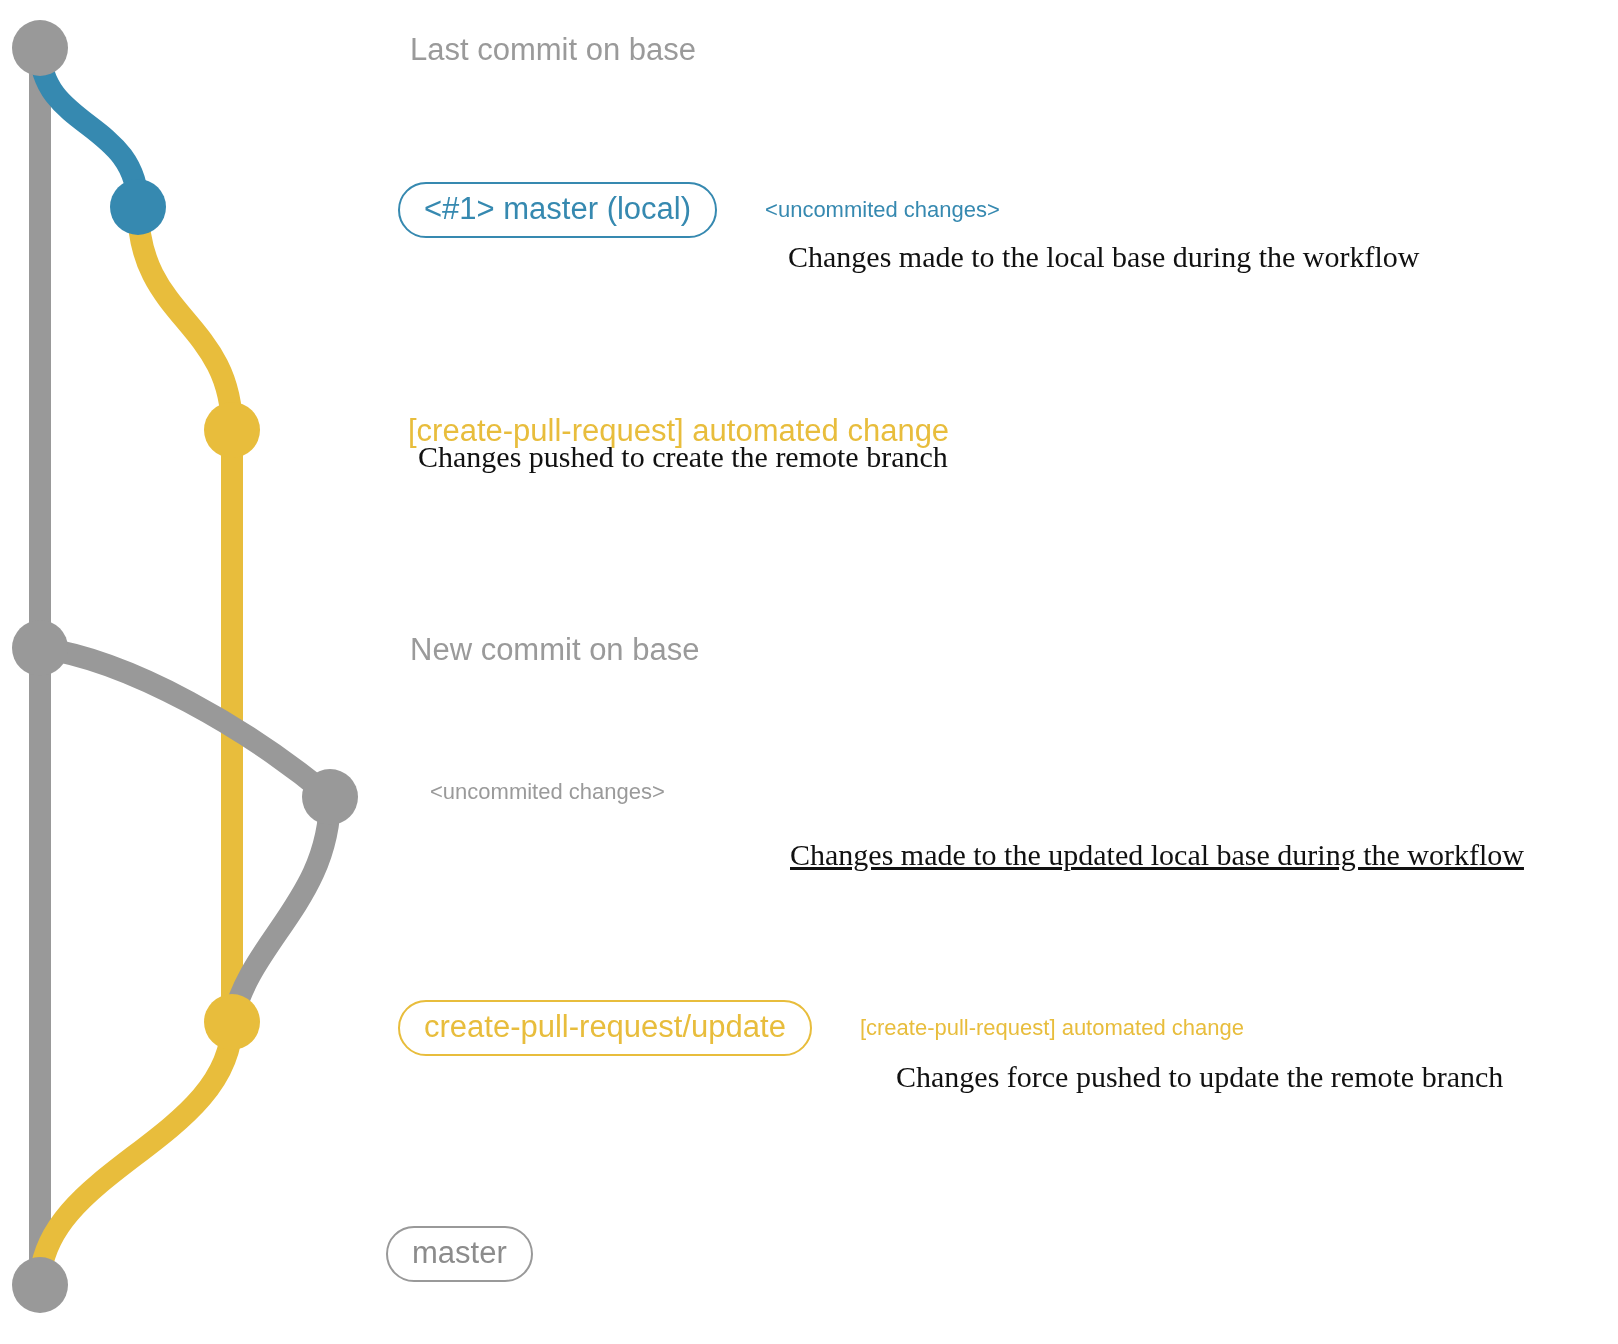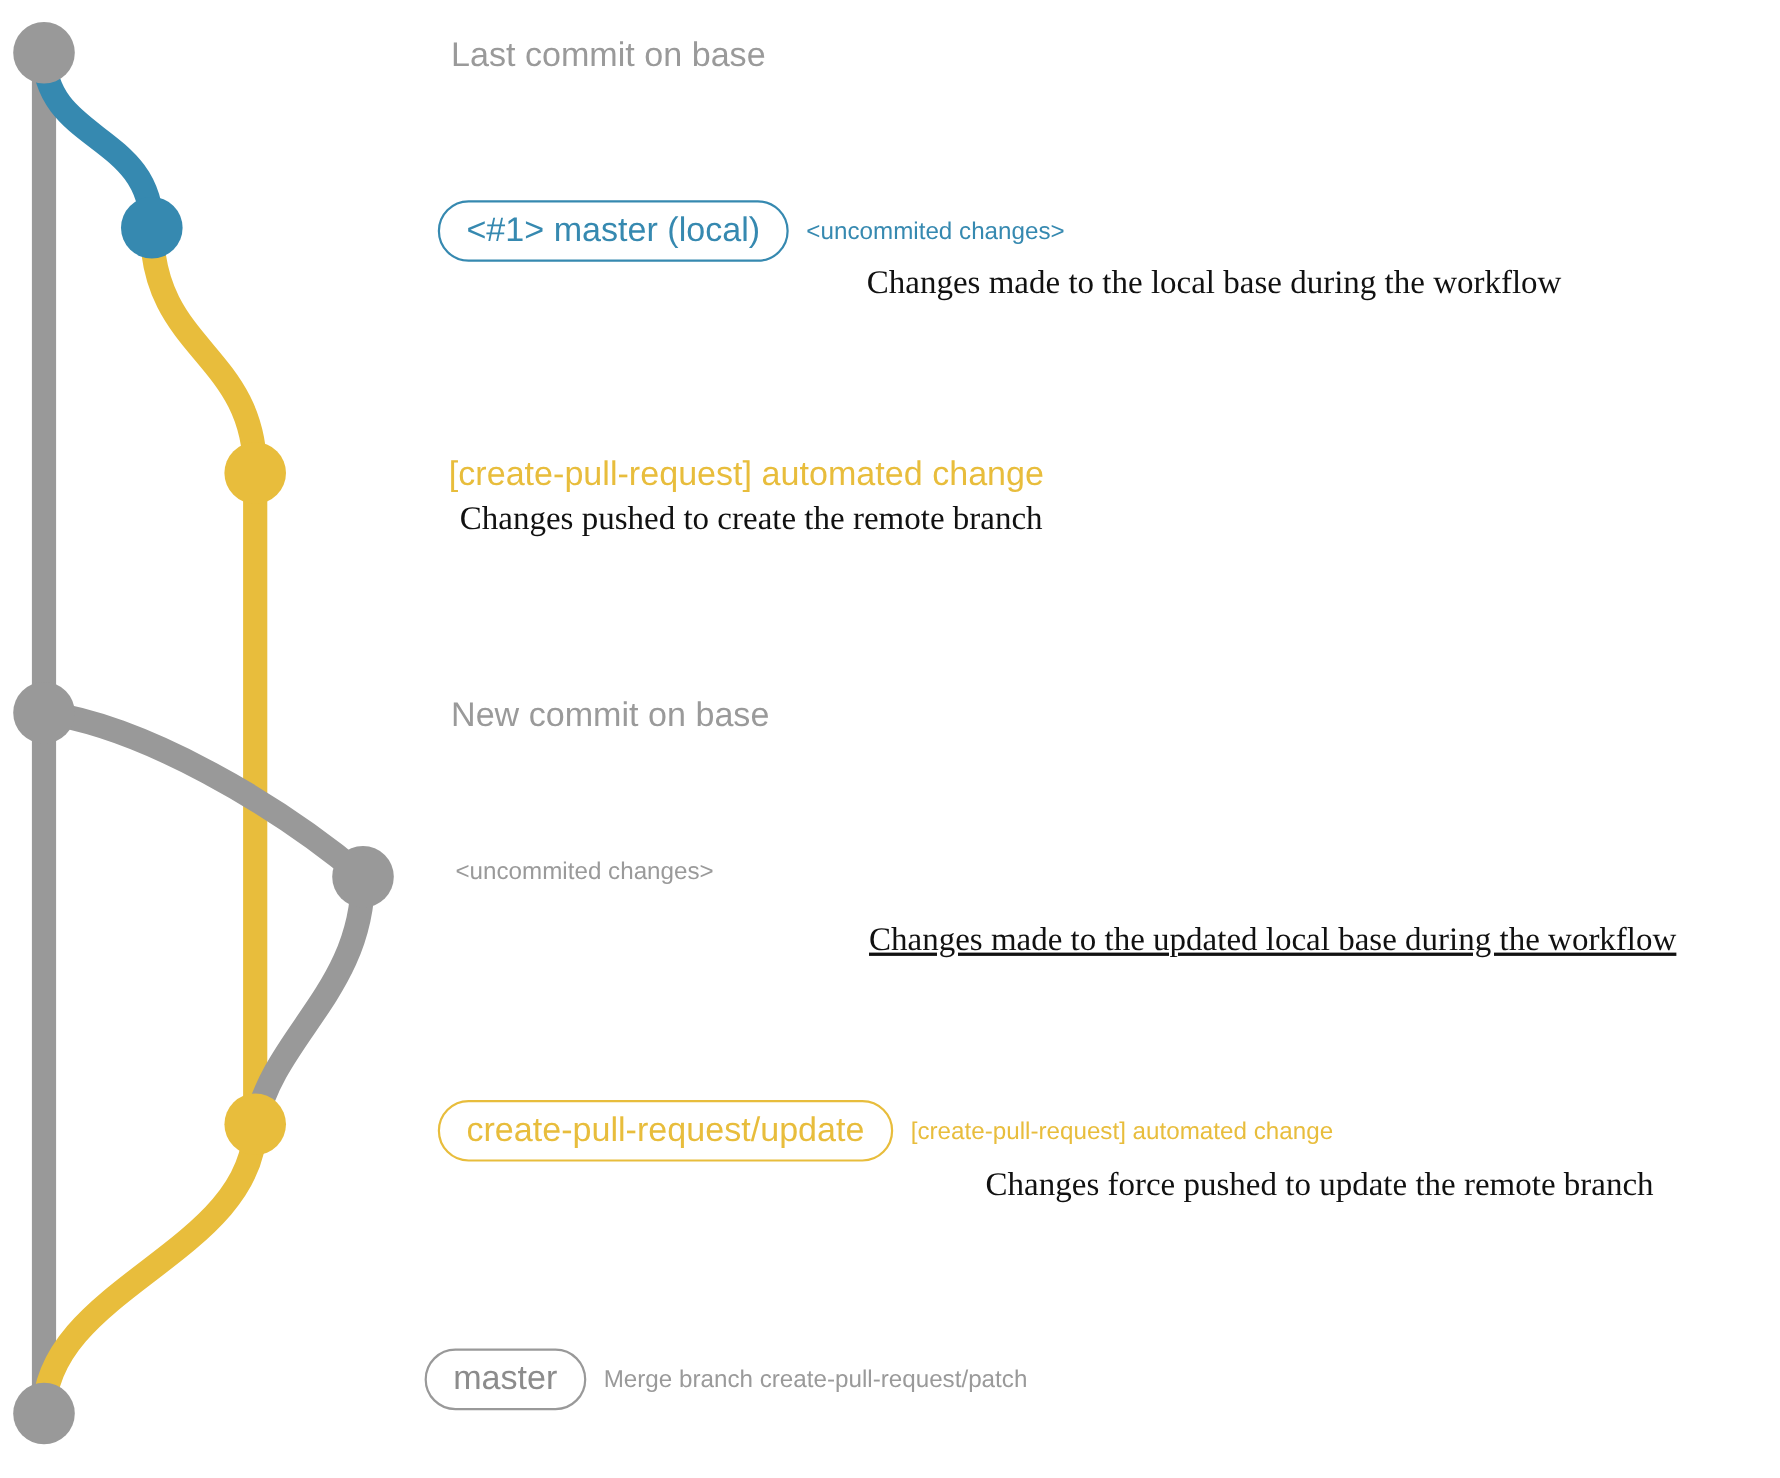--- a/index.html
+++ b/index.html
@@ -18,20 +18,21 @@
     position: absolute;
     left: 0;
     top: 0;
     width: 1618px;
     height: 1344px;
   }
   .row {
     position: absolute;
     display: flex;
     align-items: center;
+    gap: 16px;
   }
   .badge {
     display: inline-flex;
     align-items: center;
     justify-content: center;
     border: 2.5px solid #999999;
     border-radius: 28px;
     padding: 9px 24px 12px 24px;
     font-family: "Liberation Sans", sans-serif;
     font-size: 31px;
@@ -106,34 +107,33 @@
 <div class="headline" style="left:398px; top:32px;">Last commit on base</div>
 
 <div class="row" style="left:398px; top:182px;">
   <span class="badge blue">&lt;#1&gt; master (local)</span>
   <span class="badge-gap"></span>
   <span class="subject blue">&lt;uncommited changes&gt;</span>
 </div>
 <div class="desc" style="left:788px; top:240px;">Changes made to the local base during the workflow</div>
 
 <div class="headline" style="left:396px; top:413px; color:#e8bd3c;">[create-pull-request] automated change</div>
-<div class="desc" style="left:418px; top:455px;">Changes pushed to create the remote branch</div>
+<div class="desc" style="left:418px; top:440px;">Changes pushed to create the remote branch</div>
 
 <div class="headline" style="left:398px; top:632px;">New commit on base</div>
 
 <div class="row" style="left:398px; top:780px;">
   <span class="badge-gap"></span>
   <span class="subject gray">&lt;uncommited changes&gt;</span>
 </div>
 <div class="desc" style="left:790px; top:838px;text-decoration:underline;">Changes made to the updated local base during the workflow</div>
 
 <div class="row" style="left:398px; top:1000px;">
   <span class="badge yellow">create-pull-request/update</span>
   <span class="badge-gap"></span>
   <span class="subject yellow">[create-pull-request] automated change</span>
 </div>
 <div class="desc" style="left:876px; top:1060px;margin-left:20px;">Changes force pushed to update the remote branch</div>
 
 <div class="row" style="left:386px; top:1226px;">
   <span class="badge">master</span>
   <span class="badge-gap"></span>
-  <span class="subject gray">Merge branch create-pull-request/patch</span>
 </div>
 
 </body></html>

